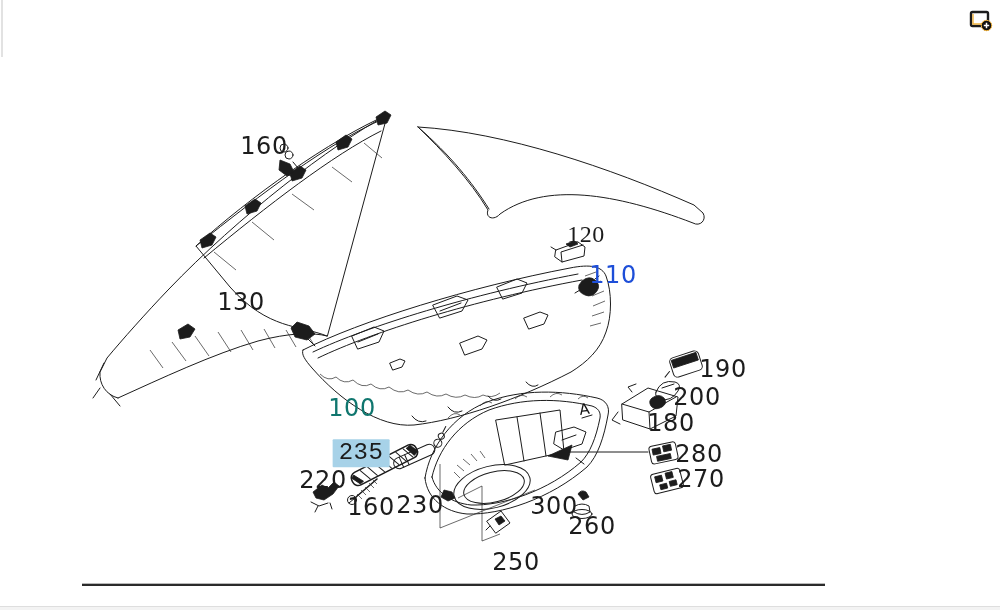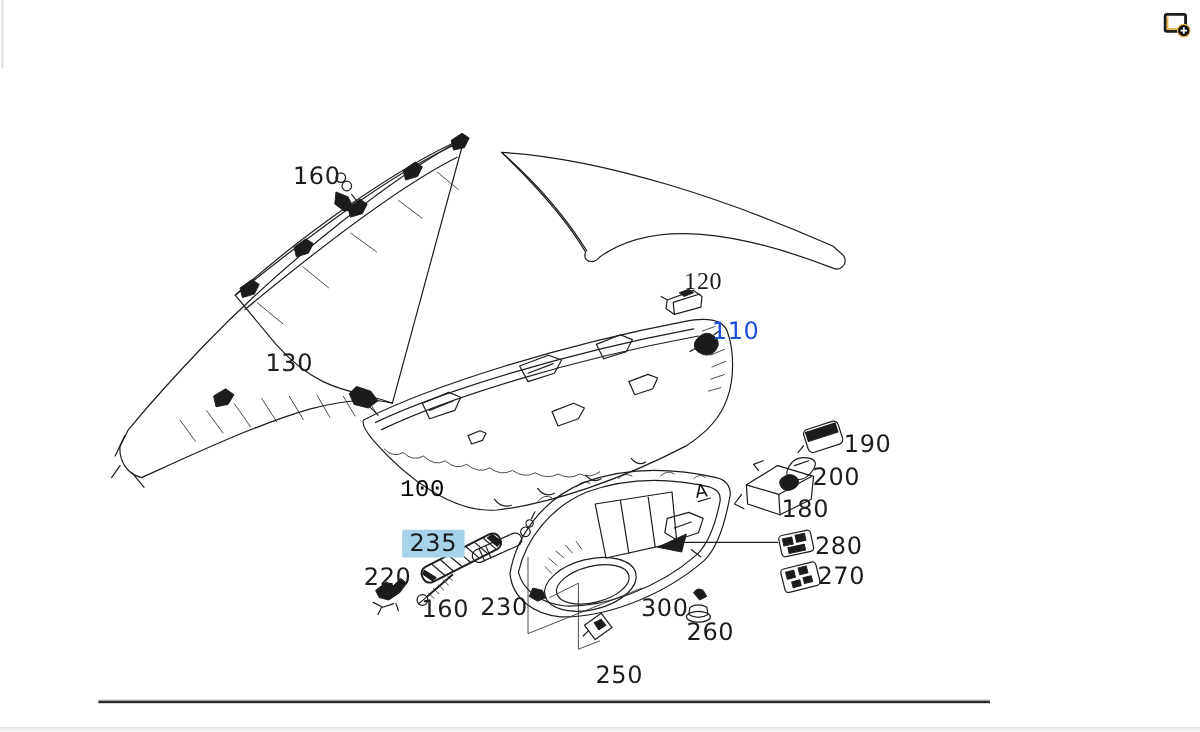--- a/index.html
+++ b/index.html
@@ -6,23 +6,23 @@
   #page{position:relative;width:1000px;height:610px;background:#ffffff;overflow:hidden;
         font-family:"DejaVu Sans","Liberation Sans",sans-serif;}
   
   #left-edge{position:absolute;left:1px;top:0;width:2px;height:57px;background:#e2e2e2;}
   
   #footer-rule{position:absolute;left:82px;top:583px;width:743px;height:0;
                border-top:1px solid #b9b9b9;border-bottom:2px solid #2b2b2b;}
   #bottom-band{position:absolute;left:0;top:606px;width:100%;height:4px;background:#f3f3f3;
                border-top:1px solid #dedede;}
   
-  .part-label{position:absolute;transform:translate(-50%,-50%);font-size:20px;line-height:1.15;
+  .part-label{position:absolute;transform:translate(-50%,-50%);font-size:24px;line-height:1.15;
               color:#1c1c1c;white-space:nowrap;letter-spacing:0.5px;cursor:default;}
-  .part-label.hl{padding:0 6px;border-radius:1px;}
+  .part-label.hl{padding:0 6px;border-radius:1px;font-family:Liberation Mono, monospace;}
   
   #zoom-btn{position:absolute;left:967px;top:8px;width:28px;height:28px;cursor:pointer;}
   svg{display:block;}
   .ln{fill:none;stroke:#1c1c1c;stroke-width:1;stroke-linecap:round;stroke-linejoin:round;}
   .ln2{fill:none;stroke:#1c1c1c;stroke-width:1.6;stroke-linecap:round;stroke-linejoin:round;}
   .thin{fill:none;stroke:#2a2a2a;stroke-width:0.7;}
   .dark{fill:#1c1c1c;stroke:#1c1c1c;stroke-width:0.8;stroke-linejoin:round;}
   .mark-a{font-family:"DejaVu Sans",sans-serif;font-size:15px;fill:#111;}
 </style>
 </head>
@@ -191,21 +191,21 @@
     <g transform="rotate(-27 355 480)">
       <rect class="ln2" x="352" y="473" width="72" height="14" rx="6"></rect>
       <path class="dark" d="M356,475 l6,10 l-4,1 l-5,-9 z M420,474 l4,9 l-5,2 l-4,-10 z"></path>
       <path class="ln" d="M364,474 l5,12 M372,474 l5,12 M380,474 l5,12 M388,474 l5,12 M396,474 l5,12 M404,474 l5,12 M412,474 l5,12"></path>
     </g>
   </svg>
 
   <div id="label-layer">
       <div class="part-label" style="left: 264px; top: 147px; color: rgb(28, 28, 28);">160</div>
       <div class="part-label" style="left: 241px; top: 303px; color: rgb(28, 28, 28);">130</div>
-      <div class="part-label" style="left: 352px; top: 409px; color: #000000; font-family: Liberation Mono, monospace;">100</div>
+      <div class="part-label" style="left: 352px; top: 409px; color: #0f766e;">100</div>
       <div class="part-label hl" style="left: 361px; top: 453px; color: rgb(28, 28, 28); background: rgb(167, 210, 232);">235</div>
       <div class="part-label" style="left: 323px; top: 481px; color: rgb(28, 28, 28);">220</div>
       <div class="part-label" style="left: 371px; top: 508px; color: rgb(28, 28, 28);">160</div>
       <div class="part-label" style="left: 420px; top: 506px; color: rgb(28, 28, 28);">230</div>
       <div class="part-label" style="left: 586px; top: 235px; color: rgb(28, 28, 28); font-family: Liberation Serif, serif;">120</div>
       <div class="part-label" style="left: 613px; top: 276px; color: #1d4ed8;">110</div>
       <div class="part-label" style="left: 723px; top: 370px; color: rgb(28, 28, 28);">190</div>
       <div class="part-label" style="left: 697px; top: 398px; color: rgb(28, 28, 28);">200</div>
       <div class="part-label" style="left: 671px; top: 424px; color: rgb(28, 28, 28);">180</div>
       <div class="part-label" style="left: 699px; top: 455px; color: rgb(28, 28, 28);">280</div>

